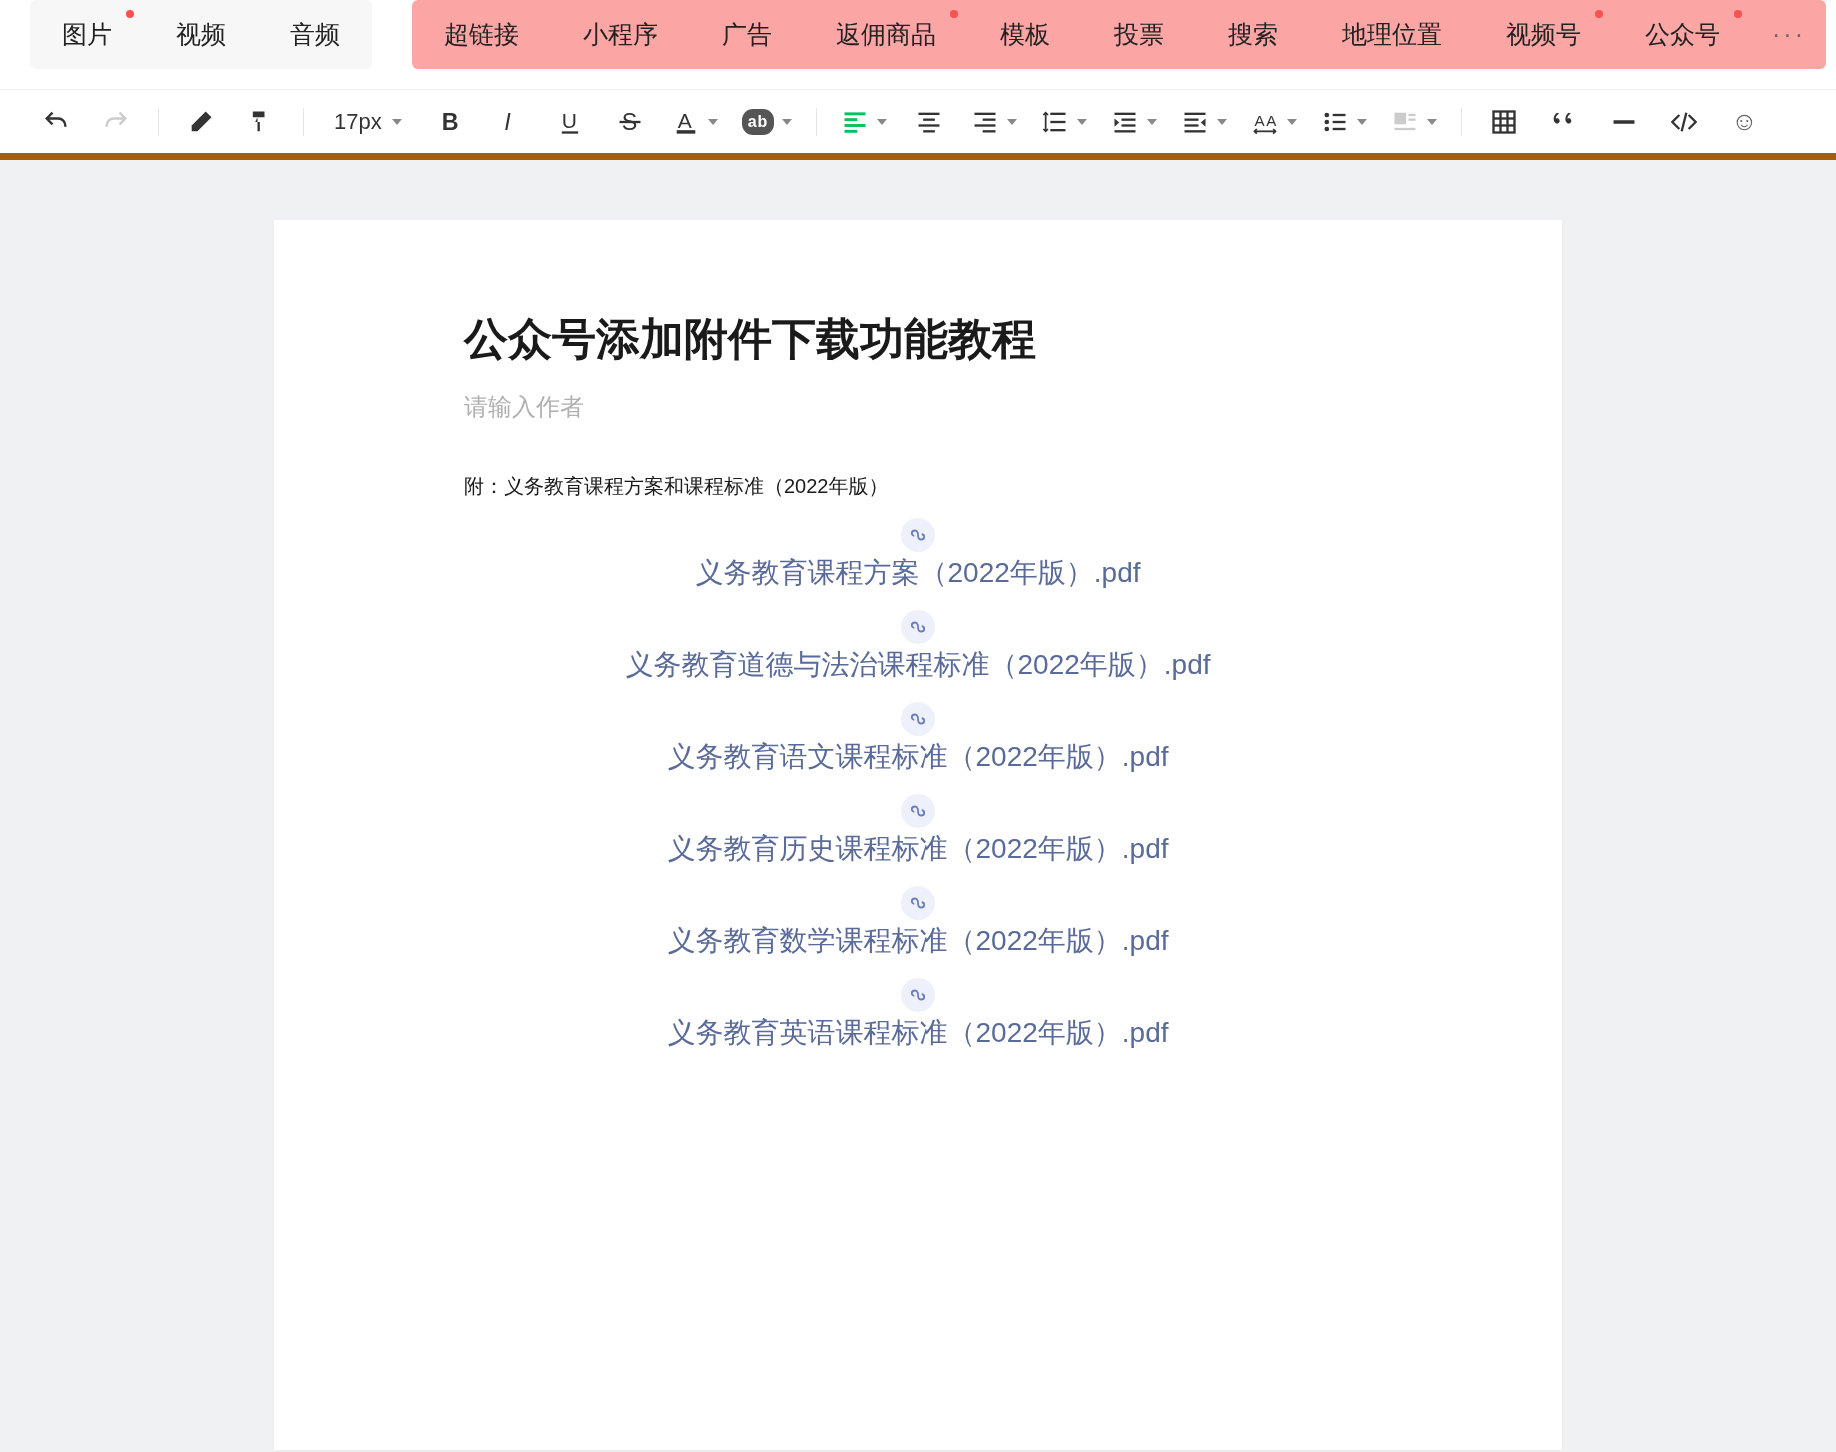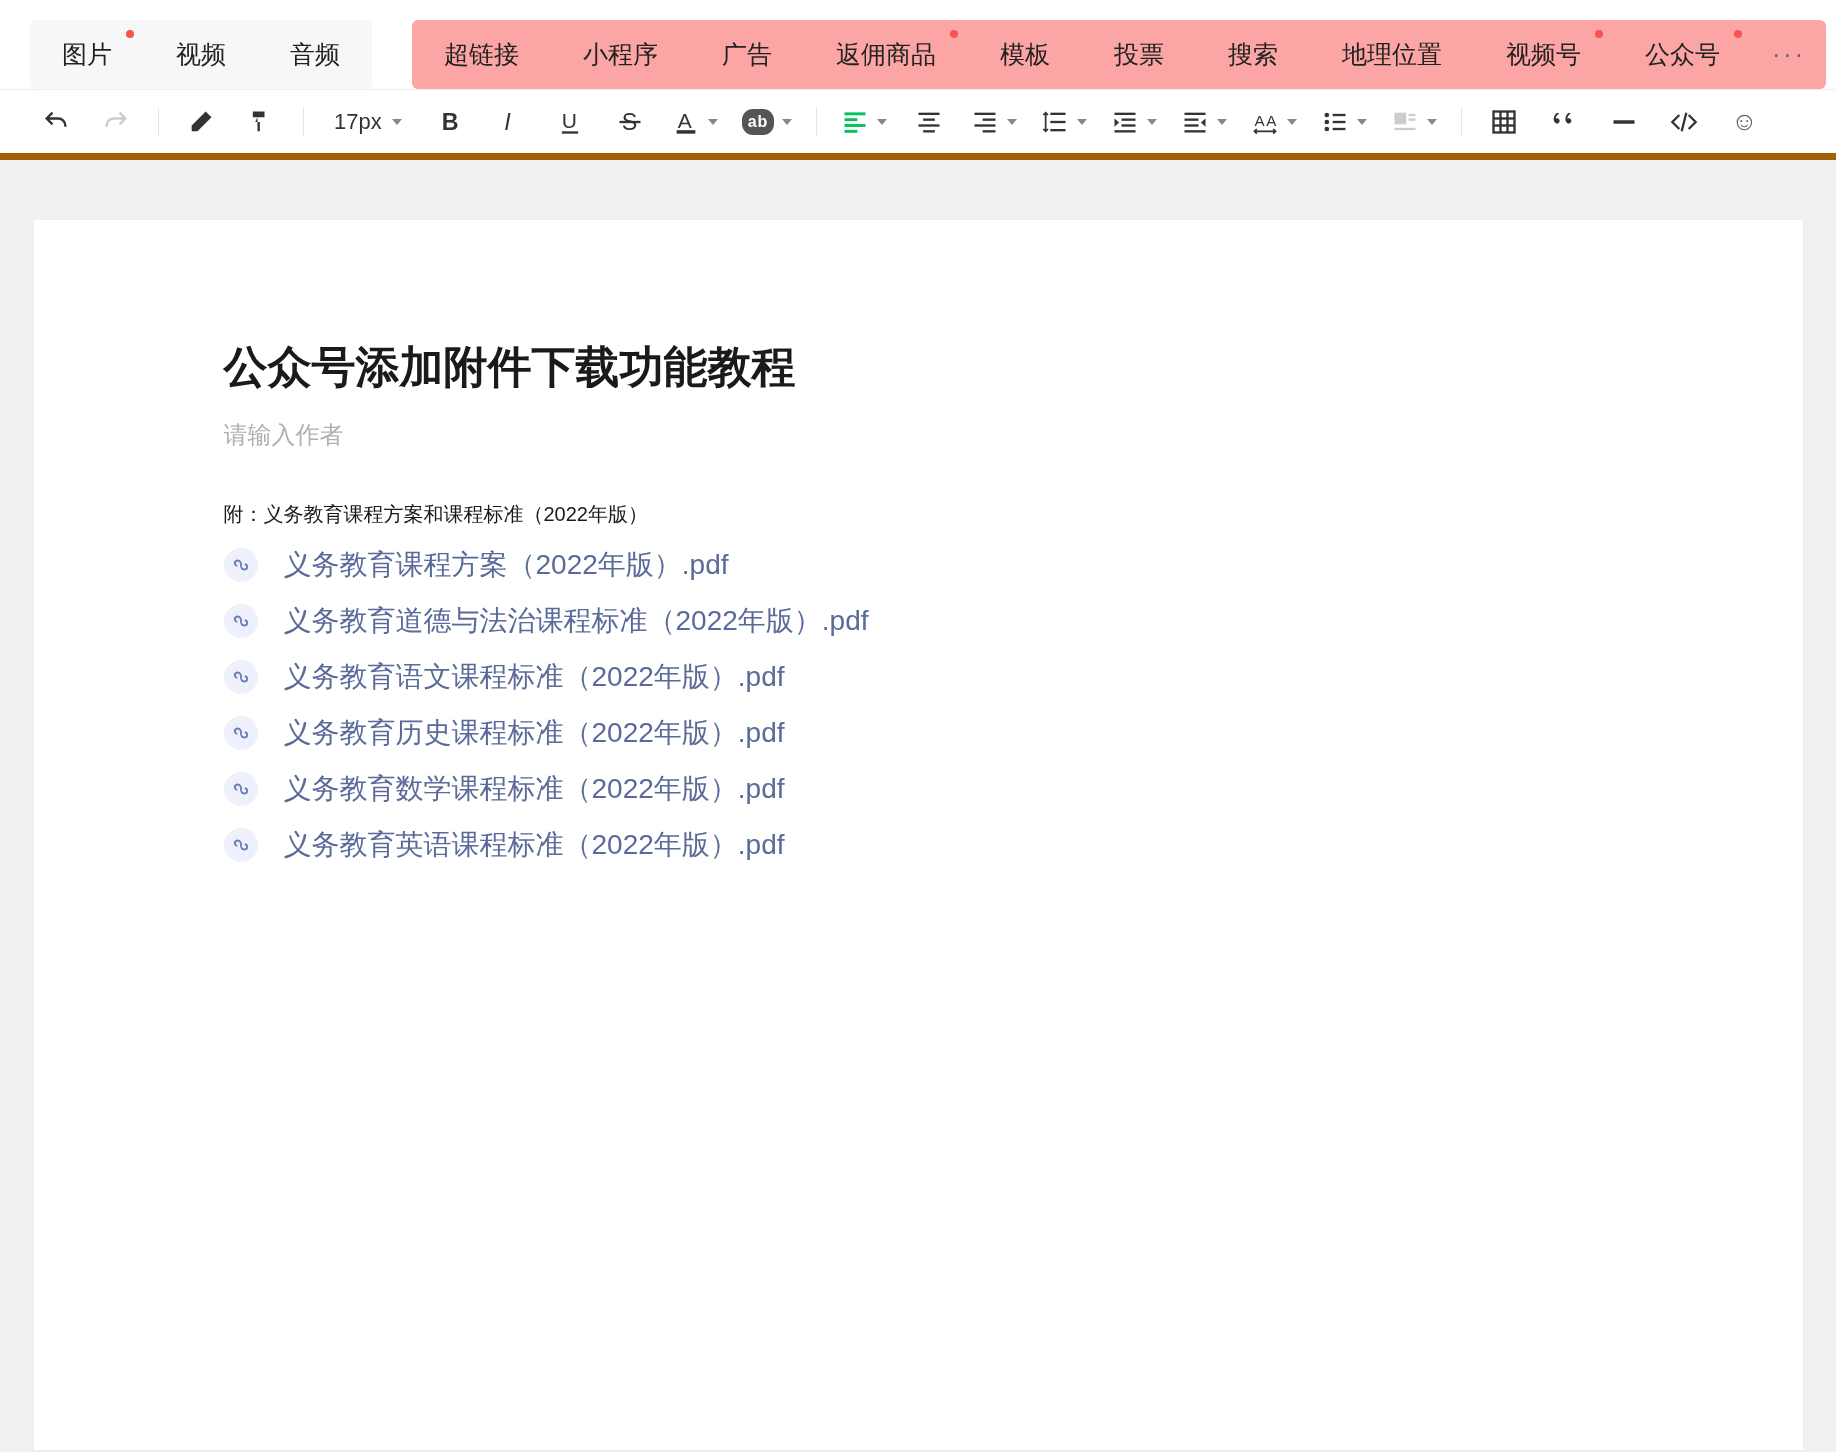--- a/index.html
+++ b/index.html
@@ -8,21 +8,21 @@
     background: #f0f1f2;
     width: 1836px;
     height: 1452px;
     overflow: hidden;
   }
 
   
   .tabs-bar {
     background: #fff;
     display: flex;
-    align-items: flex-end;
+    align-items: flex-start;
     height: 90px;
     padding: 0 30px;
     gap: 0;
     border-bottom: 1px solid #eee;
   }
   .tab-group-left {
     display: flex;
     gap: 0;
     background: #f7f7f7;
     border-radius: 6px;
@@ -125,23 +125,23 @@
   }
 
   
   .canvas-wrap {
     display: flex;
     justify-content: center;
     padding-top: 60px;
   }
   .page {
     background: #fff;
-    width: 1769px;
+    width: 1288px;
     min-height: 1230px;
-    padding: 118px 190px;
+    padding: 90px 190px;
     box-shadow: 0 1px 3px rgba(0,0,0,0.04);
   }
   .doc-title {
     font-size: 44px;
     font-weight: 600;
     color: #1a1a1a;
     margin-bottom: 24px;
   }
   .author-input {
     border: none;
@@ -158,22 +158,23 @@
     margin-bottom: 18px;
   }
   .attach-list {
     display: flex;
     flex-direction: column;
     gap: 18px;
   }
   .attach-item {
     display: flex;
     align-items: center;
-    gap: 26px;
-    cursor: pointer;
+    gap: 2px;
+    cursor: pointer;
+    flex-direction: column;
   }
   .attach-icon {
     width: 34px;
     height: 34px;
     border-radius: 50%;
     background: #eef0fb;
     display: flex;
     align-items: center;
     justify-content: center;
     flex-shrink: 0;

